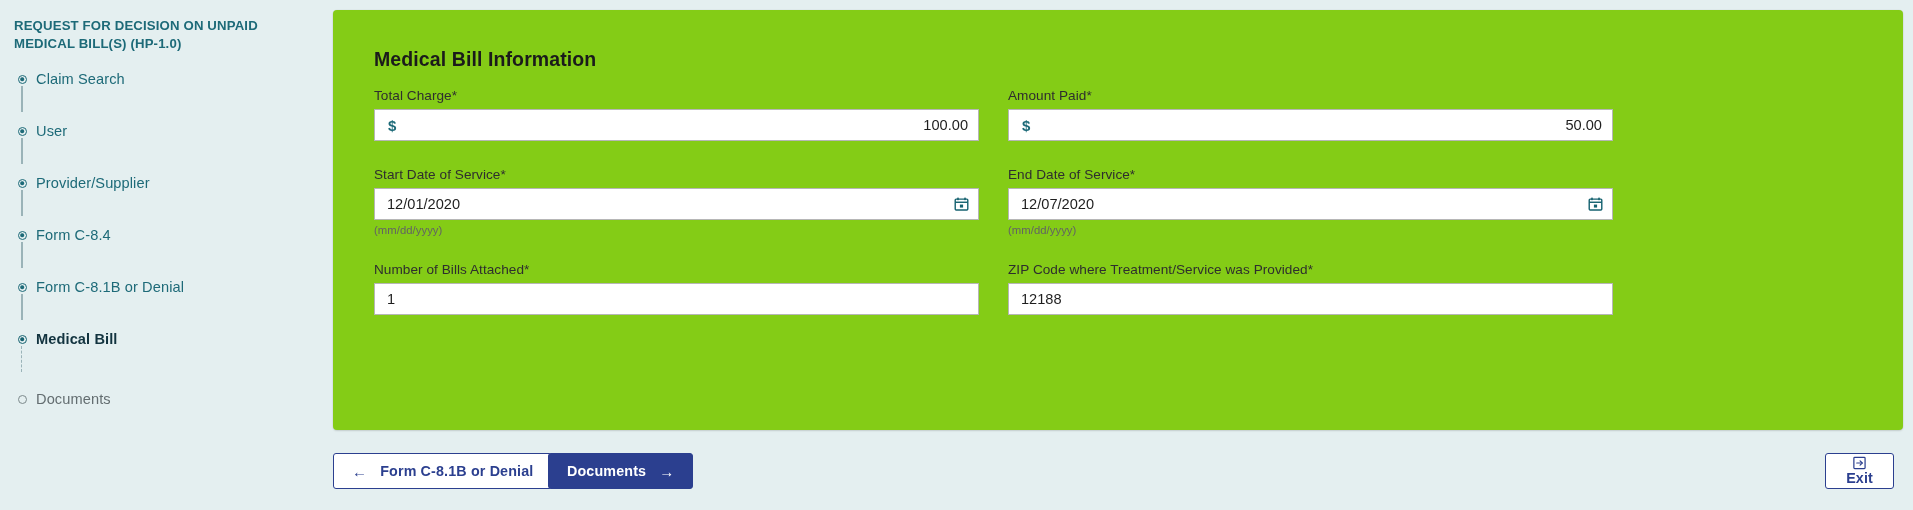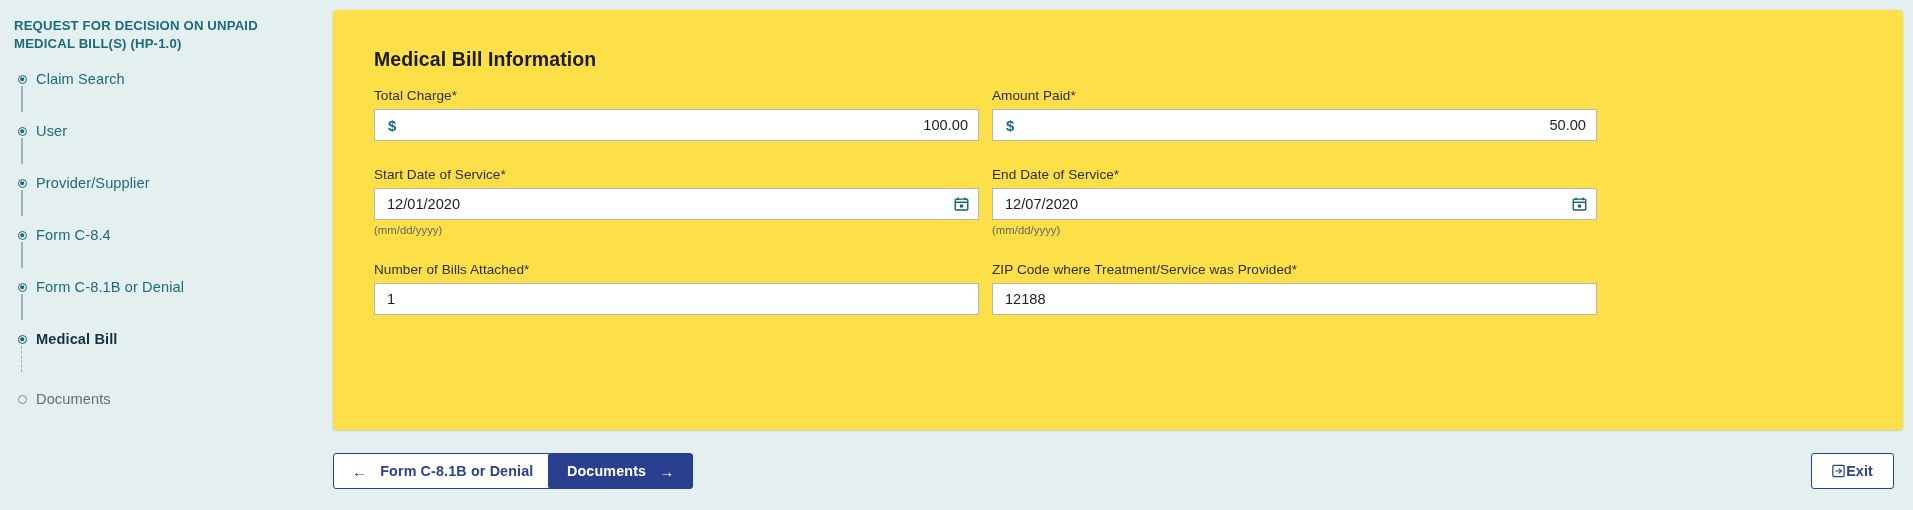--- a/index.html
+++ b/index.html
@@ -105,21 +105,21 @@
     width: 0;
   }
 
   
   .card {
     position: absolute;
     left: 333px;
     top: 10px;
     width: 1570px;
     height: 420px;
-    background: #fde047;
+    background: #84cc16;
     border-radius: 4px;
     box-shadow: 0 1px 2px rgba(0,0,0,0.13), 0 0 0 0.5px rgba(0,0,0,0.04);
     padding: 0;
   }
 
   .card-title {
     position: absolute;
     left: 41px;
     top: 22px;
     font-size: 19.5px;
@@ -130,21 +130,21 @@
 
   .form-grid {
     position: absolute;
     left: 41px;
     top: 78px;
     width: 1488px;
   }
 
   .form-row {
     display: flex;
-    gap: 13px;
+    gap: 29px;
   }
   .row1 { margin-bottom: 0; }
 
   .field {
     width: 605px;
     position: relative;
   }
 
   .field-label {
     font-size: 13.6px;
@@ -260,20 +260,21 @@
   }
   .btn-exit {
     position: absolute;
     right: 19px;
     top: 0;
     background: #ffffff;
     border: 1px solid #2b3f8f;
     color: #2b3f8f;
     gap: 0;
     padding: 0 20px;
+    flex-direction: column;
   }
   .arrow { font-size: 15px; line-height: 1; }
 </style>
 </head>
 <body>
 
 <div class="page">
 
   <aside class="sidebar">
     <h1 class="sidebar-title">REQUEST FOR DECISION ON UNPAID MEDICAL BILL(S) (HP-1.0)</h1>

